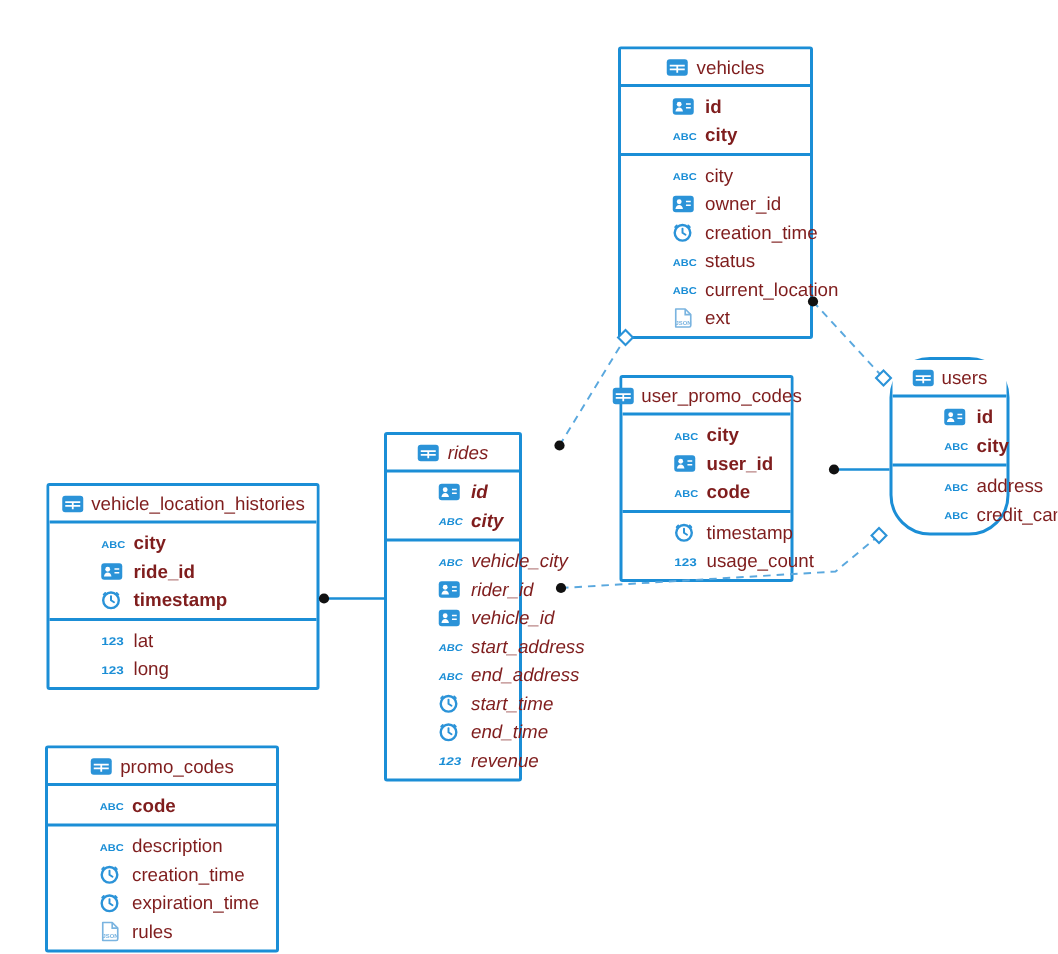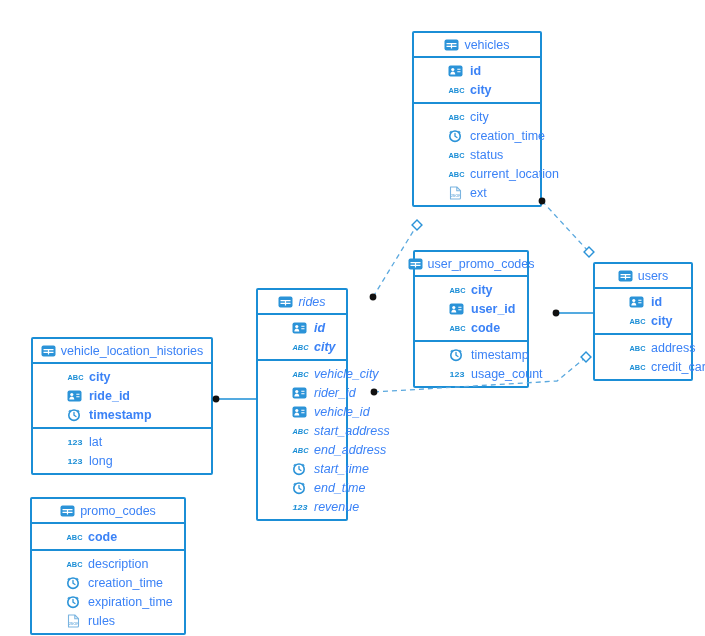--- a/index.html
+++ b/index.html
@@ -9,21 +9,21 @@
     background:#ffffff;
     font-family:"Liberation Sans",sans-serif;
     overflow:hidden;
   }
   .table-card{
     position:absolute;
     background:#ffffff;
     border:2px solid var(--border-blue);
     border-radius:2px;
     box-sizing:border-box;
-    color:#3b82f6;
+    color:#7f1d1d;
   }
   .t-header{
     display:flex;align-items:center;justify-content:center;gap:5px;
     height:23px;
     border-bottom:2px solid var(--border-blue);
     font-size:12.5px;
     white-space:nowrap;
     background:#ffffff;
   }
   .t-section{padding:3px 0;}
@@ -89,20 +89,31 @@
     <div class="t-row">
       <span class="f-icon">
               <svg width="17" height="12" viewBox="0 0 17 12">
                 <text x="0.5" y="9" font-family="Liberation Sans, sans-serif" font-size="6.6" font-weight="bold" fill="#1b8ed6" textLength="16" lengthAdjust="spacingAndGlyphs">ABC</text>
               </svg>
             </span>
       <span>city</span>
     </div>
     <div class="t-row">
       <span class="f-icon">
+              <svg width="15" height="12" viewBox="0 0 15 12">
+                <rect x="0.5" y="0.5" width="14" height="11" rx="2" fill="#2b93d8"></rect>
+                <circle cx="4.8" cy="4.5" r="1.6" fill="#fff"></circle>
+                <path d="M2.3 9.4c.2-1.9 1.3-2.8 2.5-2.8s2.3.9 2.5 2.8z" fill="#fff"></path>
+                <path d="M9.3 4.3h3.2 M9.3 6.8h3.2" stroke="#fff" stroke-width="1.1"></path>
+              </svg>
+            </span>
+      <span>owner_id</span>
+    </div>
+    <div class="t-row">
+      <span class="f-icon">
               <svg width="14" height="14" viewBox="0 0 14 14">
                 <circle cx="7" cy="7.2" r="5.2" fill="#fff" stroke="#2b93d8" stroke-width="1.6"></circle>
                 <path d="M7 4.4v2.8l2 1.3" stroke="#2b93d8" stroke-width="1.3" fill="none" stroke-linecap="round"></path>
                 <path d="M3.2 2.3l-1.1 1.1 M10.8 2.3l1.1 1.1" stroke="#2b93d8" stroke-width="1.2" stroke-linecap="round"></path>
               </svg>
             </span>
       <span>creation_time</span>
     </div>
     <div class="t-row">
       <span class="f-icon">
@@ -187,21 +198,21 @@
     <div class="t-row">
       <span class="f-icon">
               <svg width="17" height="12" viewBox="0 0 17 12">
                 <text x="0.5" y="9" font-family="Liberation Sans, sans-serif" font-size="7.4" font-weight="bold" fill="#1b8ed6" textLength="15" lengthAdjust="spacingAndGlyphs">123</text>
               </svg>
             </span>
       <span>usage_count</span>
     </div>
     </div>
       </div>
-      <div class="table-card" style="left: 593px; top: 262px; width: 100px;">
+      <div class="table-card" style="left: 593px; top: 238px; width: 80px; border-radius: 27px;">
     <div class="t-header">
       <span class="f-icon">
             <svg width="15" height="12" viewBox="0 0 15 12">
               <rect x="0.5" y="0.5" width="14" height="11" rx="2" fill="#2b93d8"></rect>
               <path d="M2.5 4.7h10 M7.5 4.7v4.8 M2.5 7.3h10" stroke="#fff" stroke-width="1.2" fill="none"></path>
             </svg>
           </span>
       <span>users</span>
     </div>
     <div class="t-section t-pk">
@@ -349,21 +360,21 @@
     <div class="t-row">
       <span class="f-icon">
               <svg width="17" height="12" viewBox="0 0 17 12">
                 <text x="0.5" y="9" font-family="Liberation Sans, sans-serif" font-size="7.4" font-weight="bold" fill="#1b8ed6" textLength="15" lengthAdjust="spacingAndGlyphs">123</text>
               </svg>
             </span>
       <span>revenue</span>
     </div>
     </div>
       </div>
-      <div class="table-card" style="left: 31px; top: 337px; width: 182px;">
+      <div class="table-card" style="left: 31px; top: 322px; width: 182px;">
     <div class="t-header">
       <span class="f-icon">
             <svg width="15" height="12" viewBox="0 0 15 12">
               <rect x="0.5" y="0.5" width="14" height="11" rx="2" fill="#2b93d8"></rect>
               <path d="M2.5 4.7h10 M7.5 4.7v4.8 M2.5 7.3h10" stroke="#fff" stroke-width="1.2" fill="none"></path>
             </svg>
           </span>
       <span>vehicle_location_histories</span>
     </div>
     <div class="t-section t-pk">

